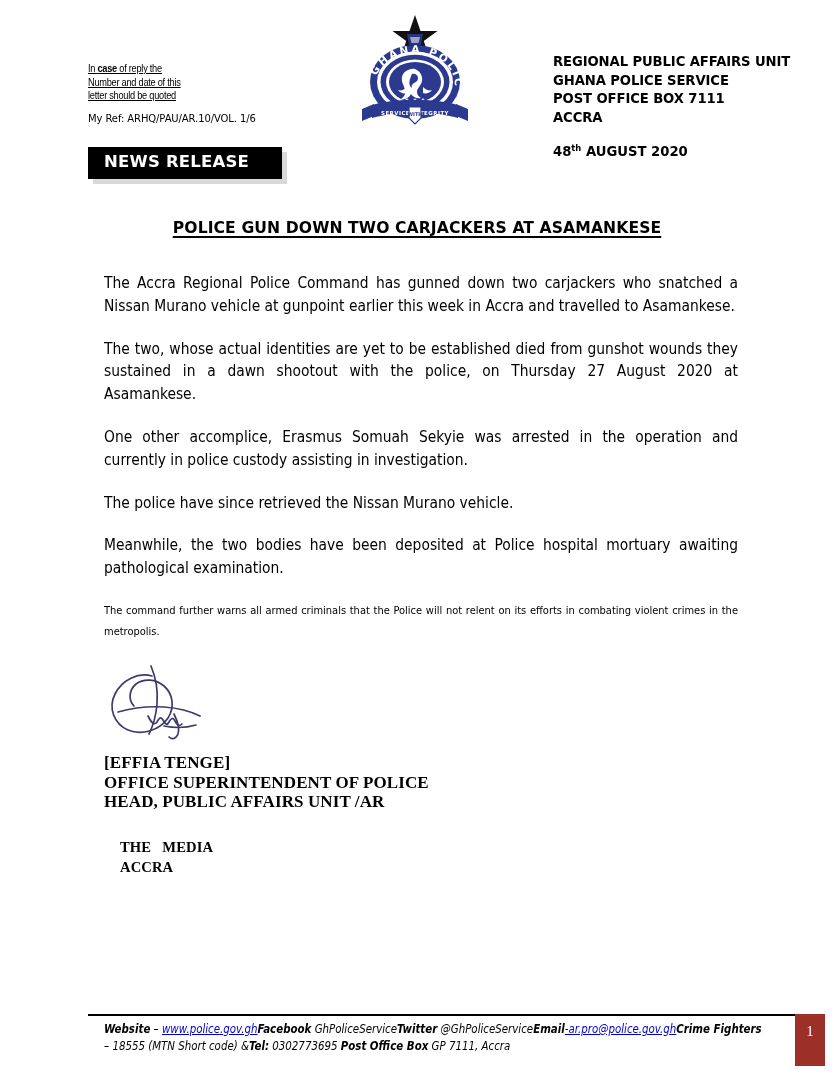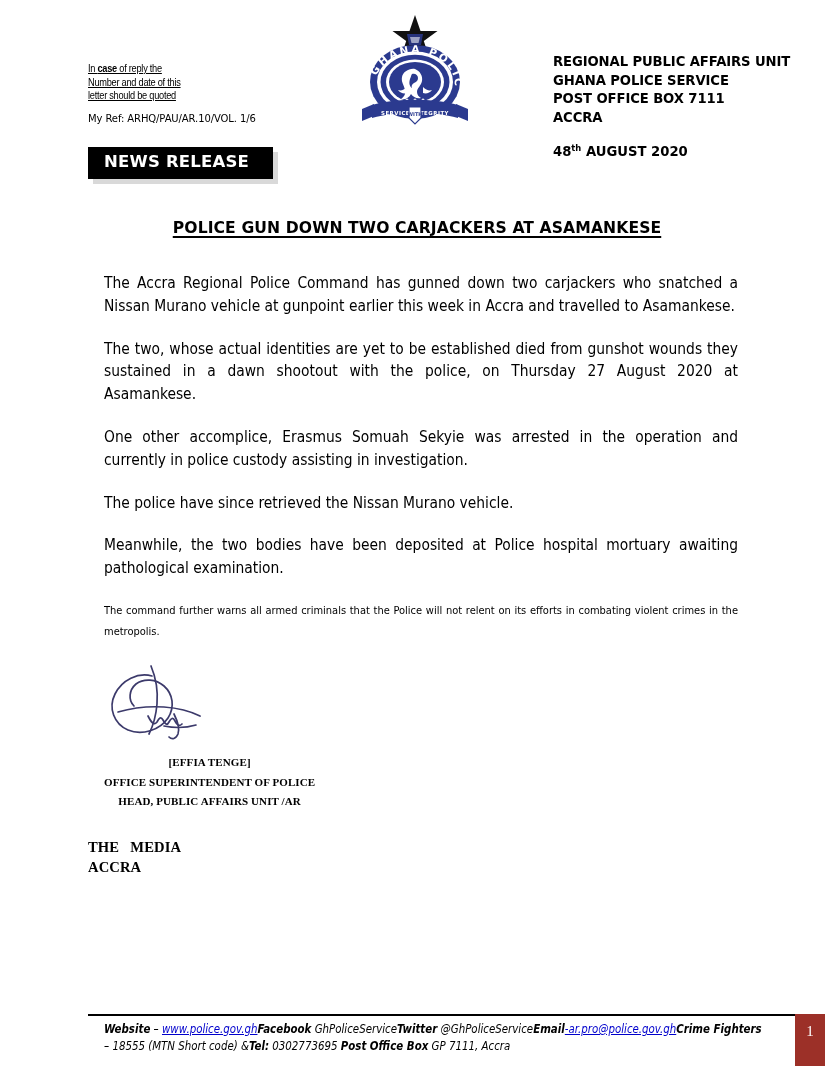--- a/index.html
+++ b/index.html
@@ -65,21 +65,21 @@
     top: 147px;
   }
   .news-badge {
     position: relative;
     background: #000000;
     color: #ffffff;
     font-family: "DejaVu Sans", sans-serif;
     font-weight: 700;
     font-size: 16.5px;
     letter-spacing: 0.2px;
-    padding: 7px 24px 8px 16px;
+    padding: 7px 33px 8px 16px;
     display: inline-block;
     line-height: 1;
     box-shadow: 5px 5px 0 0 #d9d9d9;
   }
 
   
   .logo {
     position: absolute;
     left: 352px;
     top: 12px;
@@ -162,28 +162,27 @@
     top: 664px;
     width: 140px;
     height: 90px;
   }
   .sign-block {
     position: absolute;
     left: 104px;
     top: 753px;
     font-family: "Liberation Serif", "DejaVu Serif", serif;
     font-weight: 700;
-    font-size: 11px;
+    font-size: 17px;
     line-height: 19.6px;
     letter-spacing: 0.1px;
-    text-align: center;
   }
   .media-block {
     position: absolute;
-    left: 88px;
+    left: 120px;
     top: 838px;
     font-family: "Liberation Serif", "DejaVu Serif", serif;
     font-weight: 700;
     font-size: 14.6px;
     line-height: 19.6px;
     letter-spacing: 0.1px;
   }
   .sign-block .line, .media-block .line { white-space: pre; }
 
   

